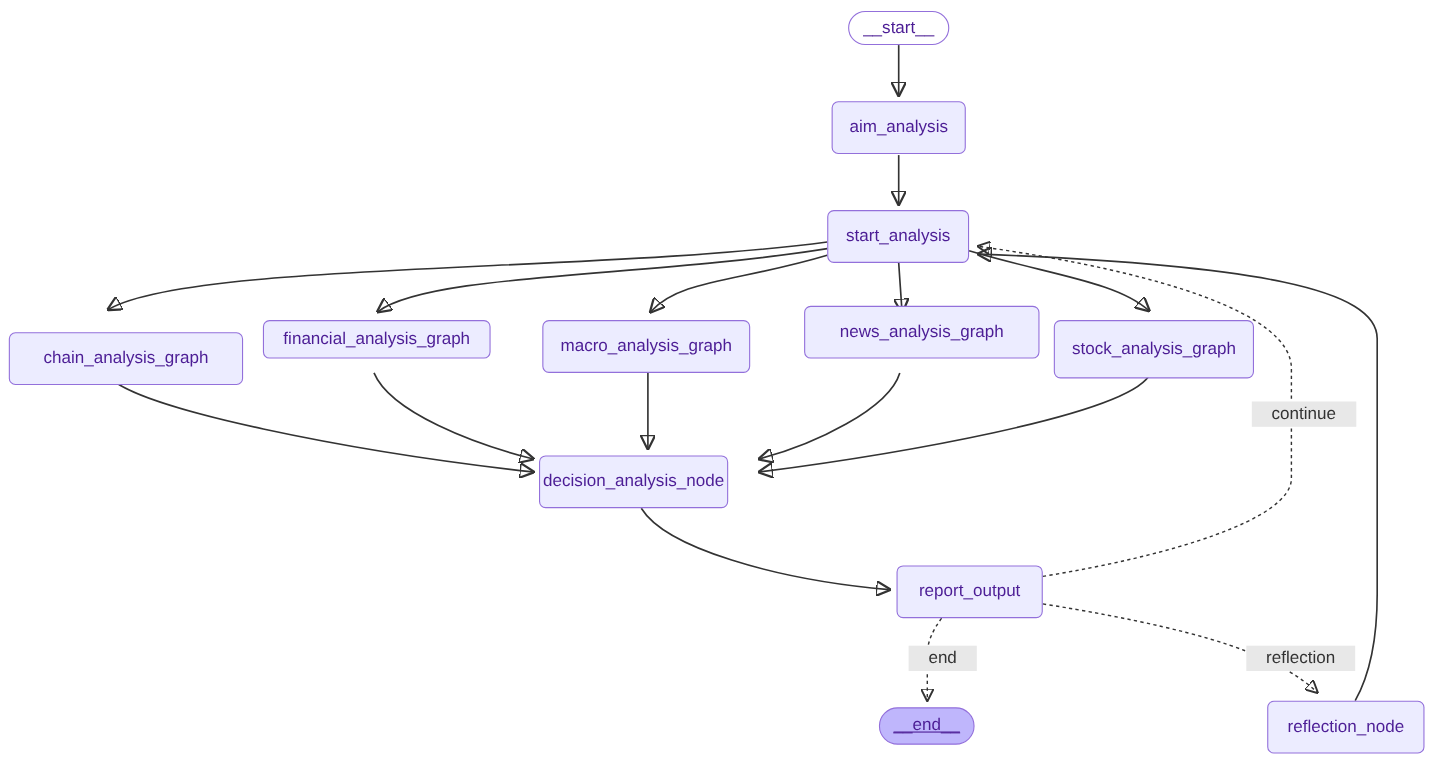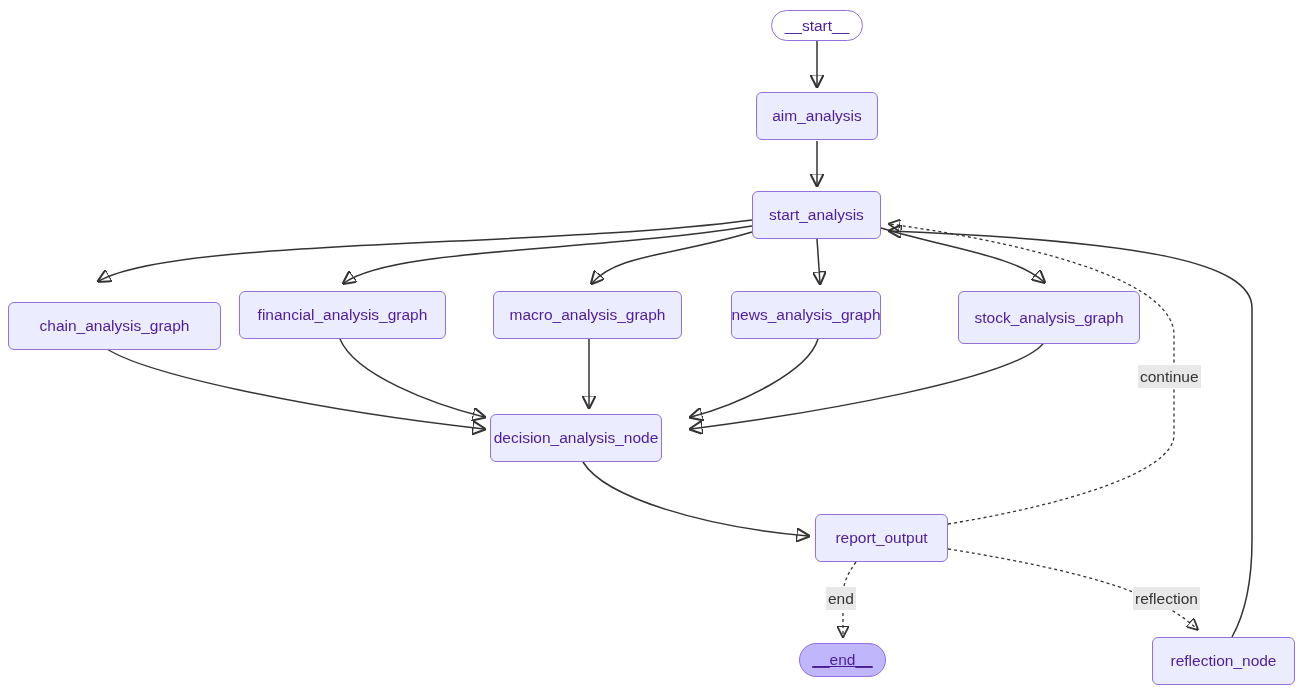--- a/index.html
+++ b/index.html
@@ -12,21 +12,21 @@
     position:absolute; box-sizing:border-box;
     background:#ECECFF; border:1.3px solid #9370DB; border-radius:6px;
     display:flex; align-items:center; justify-content:center;
     color:#4c1d95; font-size:15.5px; white-space:nowrap;
   }
   .pill { border-radius:17px; }
   .start-pill { background:#ffffff; }
   .end-pill { background:#bfb6fc;text-decoration:underline; }
   .edge-label {
     position:absolute; background:#e8e8e8; color:#333333;
-    font-size:15.5px; line-height:21px; padding:1px 2px; white-space:nowrap;
+    font-size:15.5px; line-height:21px; padding:1px 18px; white-space:nowrap;
   }
 </style>
 </head>
 <body>
 
 <div class="canvas">
 
   <svg class="edges" viewBox="0 0 1303 693">
     <defs>
       <marker id="arrow" viewBox="0 0 10 10" refX="8.5" refY="5" markerWidth="9" markerHeight="9" orient="auto">
@@ -67,29 +67,29 @@
   </div>
 
   <div class="node" style="left:752px;top:191px;width:129px;height:48px">
     <span>start_analysis</span>
   </div>
 
   <div class="node" style="left:8px;top:302px;width:213px;height:48px">
     <span>chain_analysis_graph</span>
   </div>
 
-  <div class="node" style="left:239px;top:291px;width:207px;height:48px">
+  <div class="node" style="left:239px;top:291px;width:207px;height:35px">
     <span>financial_analysis_graph</span>
   </div>
 
   <div class="node" style="left:493px;top:291px;width:189px;height:48px">
     <span>macro_analysis_graph</span>
   </div>
 
-  <div class="node" style="left:731px;top:291px;width:150px;height:48px">
+  <div class="node" style="left:731px;top:278px;width:214px;height:48px">
     <span>news_analysis_graph</span>
   </div>
 
   <div class="node" style="left:958px;top:291px;width:182px;height:53px">
     <span>stock_analysis_graph</span>
   </div>
 
   <div class="node" style="left:490px;top:414px;width:172px;height:48px">
     <span>decision_analysis_node</span>
   </div>

